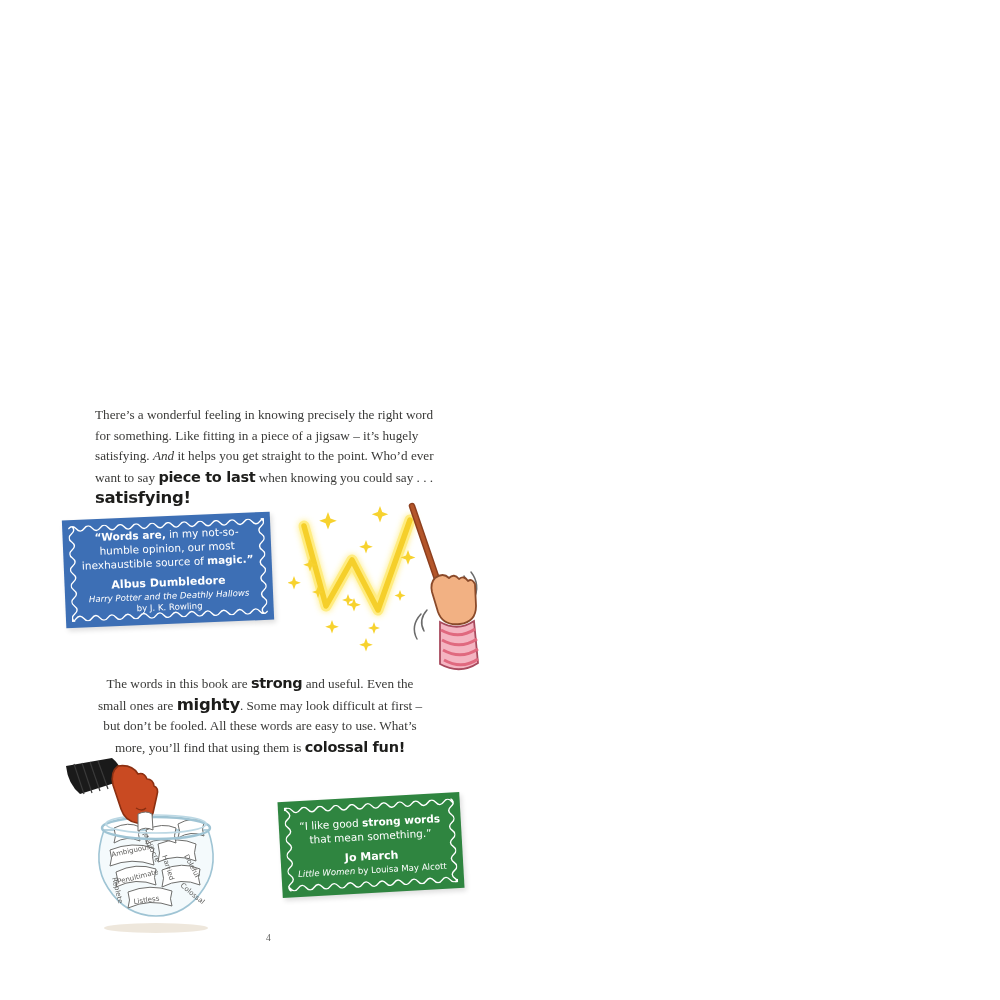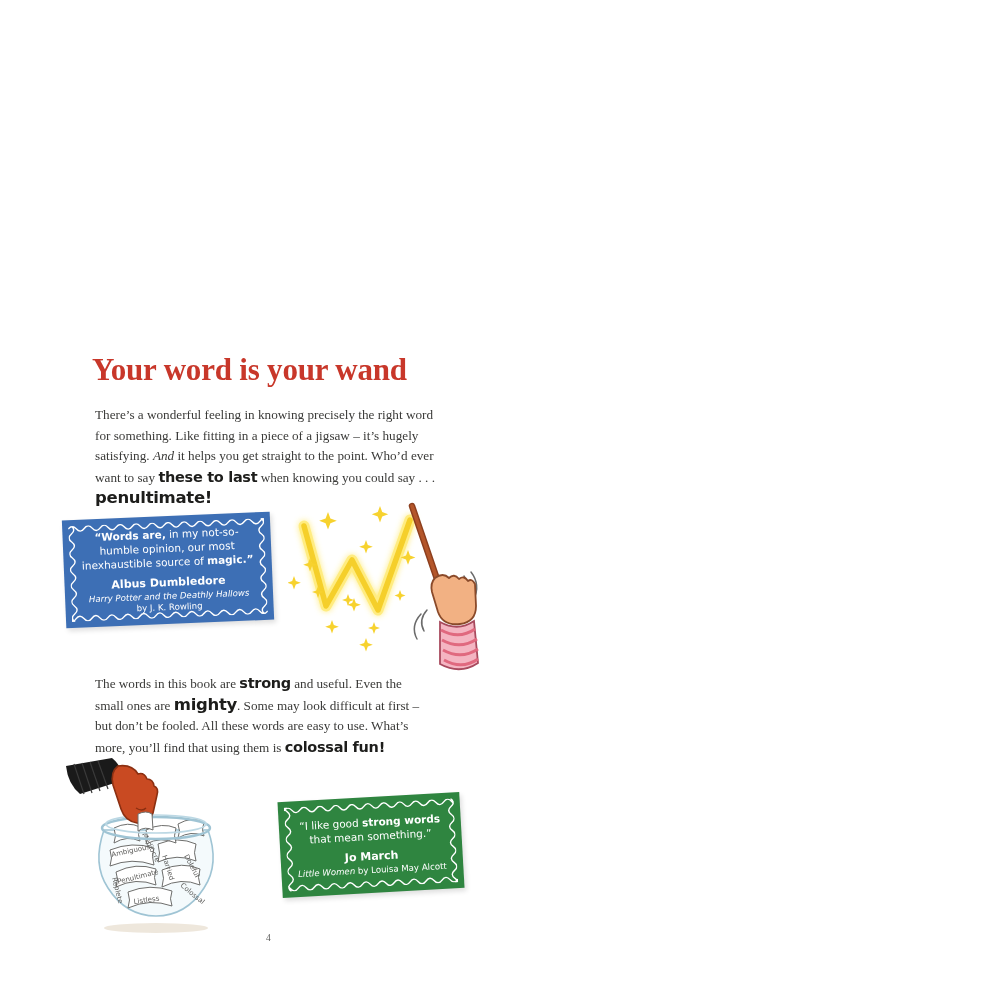--- a/index.html
+++ b/index.html
@@ -36,21 +36,21 @@
   .bigword {
     font-family: "DejaVu Sans", sans-serif;
     font-weight: bold;
     font-size: 14.5px;
     color: #1d1d1b;
     letter-spacing: -0.3px;
   }
   .bigword.lg { font-size: 16.5px; }
 
   .para1 { position: absolute; left: 95px; top: 405px; width: 350px; }
-  .para2 { position: absolute; left: 95px; top: 673px; width: 330px; }
+  .para2 { position: absolute; left: 95px; top: 673px; width: 330px; text-align: center; }
 
   
   .quote-card {
     position: absolute;
     color: #ffffff;
     text-align: center;
     font-family: "DejaVu Sans", sans-serif;
     box-sizing: border-box;
     display: flex; flex-direction: column; justify-content: center; align-items: center;
   }
@@ -104,24 +104,23 @@
     fill: #5c5c5a;
   }
 </style>
 </head>
 <body>
 
 <div class="spread">
 
   <div class="page-left">
 
-    <div class="title">Your word is your wand</div>
 
     <div class="body-text para1">
-      <span>There’s a wonderful feeling in knowing precisely the right word for something. Like fitting in a piece of a jigsaw – it’s hugely satisfying. </span><i>And</i><span> it helps you get straight to the point. Who’d ever want to say </span><span class="bigword">these to last</span><span> when knowing you could say . . . </span><span class="bigword lg">penultimate!</span>
+      <span>There’s a wonderful feeling in knowing precisely the right word for something. Like fitting in a piece of a jigsaw – it’s hugely satisfying. </span><i>And</i><span> it helps you get straight to the point. Who’d ever want to say </span><span class="bigword">piece to last</span><span> when knowing you could say . . . </span><span class="bigword lg">satisfying!</span>
     </div>
 
     <div class="illus" id="illus-wand">
       <svg viewBox="0 0 196 186" width="196" height="186">
         <defs>
           <filter id="glow" x="-50%" y="-50%" width="200%" height="200%">
             <feGaussianBlur stdDeviation="3.4" result="b"></feGaussianBlur>
             <feMerge>
                 <feMergeNode in="b"></feMergeNode>
                 <feMergeNode in="SourceGraphic"></feMergeNode>

